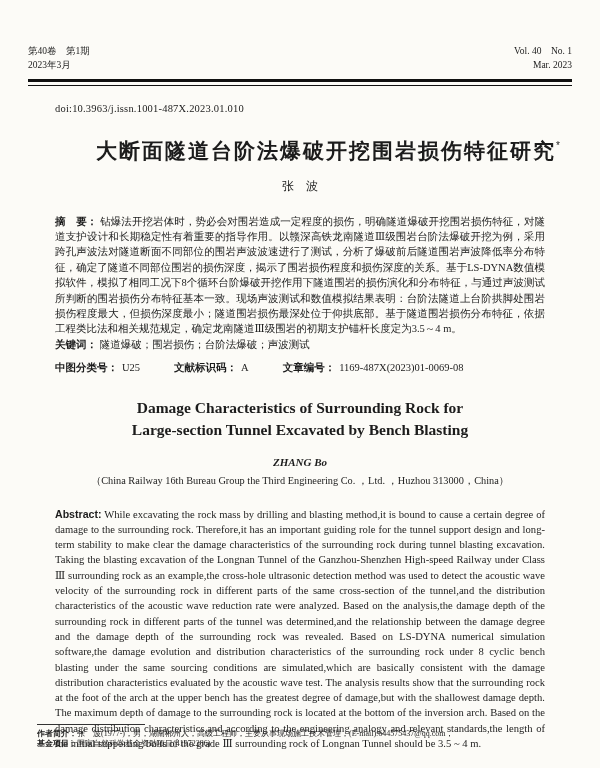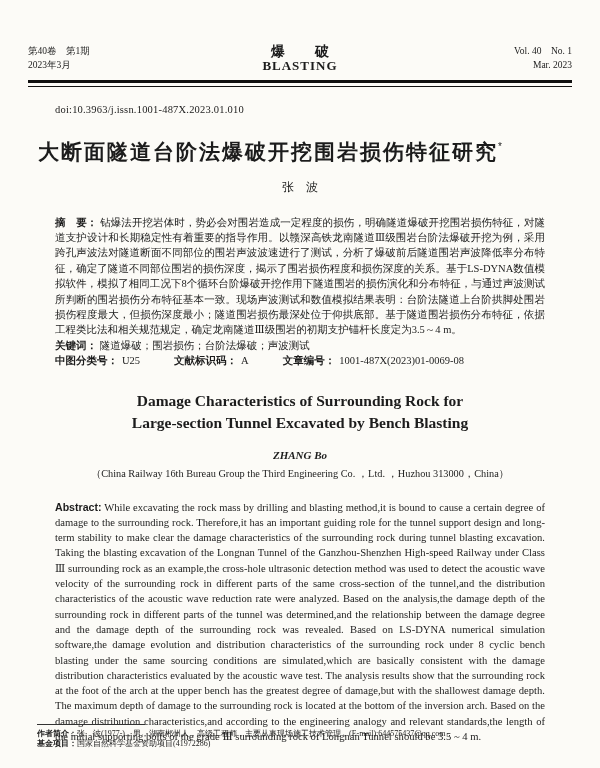--- a/index.html
+++ b/index.html
@@ -19,21 +19,21 @@
   .masthead{display:flex;justify-content:space-between;align-items:flex-start;font-size:9.5px;line-height:14px;}
   .mast-left{text-align:left;min-width:120px;}
   .mast-right{text-align:right;min-width:120px;}
   .mast-center{text-align:center;flex:1;}
   .jtitle-cn{font-size:14px;font-weight:bold;letter-spacing:8px;text-indent:8px;font-family:"Liberation Sans","DejaVu Sans",sans-serif;}
   .jtitle-en{font-size:13px;font-weight:bold;letter-spacing:1px;margin-top:1px;}
   .double-rule{margin-top:7px;height:2.5px;border-top:3.5px solid #111;border-bottom:1.3px solid #111;}
   
   .doi{margin:17px 0 0 27px;font-size:10.5px;letter-spacing:.2px;}
   
-  .title-cn{margin:23px 10px 0;text-align:left;font-size:21px;font-weight:bold;letter-spacing:2px;
+  .title-cn{margin:23px 10px 0;text-align:right;font-size:21px;font-weight:bold;letter-spacing:2px;
             font-family:"Liberation Sans","DejaVu Sans",sans-serif;}
   .title-cn sup{font-size:10px;font-weight:normal;vertical-align:9px;}
   .author-cn{margin-top:13px;text-align:center;font-size:12px;}
   .affil-cn{margin-top:4px;text-align:center;font-size:10px;}
   
   .block-cn{margin:19px 27px 0;font-size:10.5px;line-height:15.4px;text-align:justify;}
   .lbl{font-weight:bold;font-family:"Liberation Sans","DejaVu Sans",sans-serif;}
   .kw-line{margin:0 27px;font-size:10.5px;line-height:15.4px;}
   .meta-line{margin:0 27px;font-size:10.5px;line-height:15.4px;display:flex;}
   .meta-line .pair{margin-right:34px;white-space:nowrap;}
@@ -53,52 +53,48 @@
 <body>
 
 <div class="page">
   <div class="inner">
 
     <header class="masthead">
       <div class="mast-left">
         <div>第40卷　第1期</div>
         <div>2023年3月</div>
       </div>
-      <div class="mast-center">
-        <div class="jtitle-cn">爆　破</div>
-        <div class="jtitle-en">BLASTING</div>
-      </div>
       <div class="mast-right">
         <div>Vol. 40　No. 1</div>
         <div>Mar. 2023</div>
       </div>
     </header>
 
     <div class="double-rule"></div>
 
     <div class="doi">doi:10.3963/j.issn.1001-487X.2023.01.010</div>
 
     <h1 class="title-cn" style="margin-bottom:0;"><span>大断面隧道台阶法爆破开挖围岩损伤特征研究</span><sup>*</sup></h1>
 
     <div class="author-cn">张　波</div>
 
     <p class="block-cn" style="margin-bottom:0;">
       <span class="lbl">摘　要：</span>
       <span>钻爆法开挖岩体时，势必会对围岩造成一定程度的损伤，明确隧道爆破开挖围岩损伤特征，对隧道支护设计和长期稳定性有着重要的指导作用。以赣深高铁龙南隧道Ⅲ级围岩台阶法爆破开挖为例，采用跨孔声波法对隧道断面不同部位的围岩声波波速进行了测试，分析了爆破前后隧道围岩声波降低率分布特征，确定了隧道不同部位围岩的损伤深度，揭示了围岩损伤程度和损伤深度的关系。基于LS-DYNA数值模拟软件，模拟了相同工况下8个循环台阶爆破开挖作用下隧道围岩的损伤演化和分布特征，与通过声波测试所判断的围岩损伤分布特征基本一致。现场声波测试和数值模拟结果表明：台阶法隧道上台阶拱脚处围岩损伤程度最大，但损伤深度最小；隧道围岩损伤最深处位于仰拱底部。基于隧道围岩损伤分布特征，依据工程类比法和相关规范规定，确定龙南隧道Ⅲ级围岩的初期支护锚杆长度定为3.5～4 m。</span>
     </p>
 
-    <p class="kw-line" style="margin-top:0;margin-bottom:0;">
+    <p class="kw-line" style="margin-top:0;margin-bottom:8px;">
       <span class="lbl">关键词：</span>
       <span>隧道爆破；围岩损伤；台阶法爆破；声波测试</span>
     </p>
 
     <div class="meta-line">
       <span class="pair"><span class="lbl">中图分类号：</span><span class="val">U25</span></span>
       <span class="pair"><span class="lbl">文献标识码：</span><span class="val">A</span></span>
-      <span class="pair"><span class="lbl">文章编号：</span><span class="val">1001-487X(2023)01-0069-08</span></span>
+      <span class="pair"><span class="lbl">文章编号：</span><span class="val">1169-487X(2023)01-0069-08</span></span>
     </div>
 
     <div class="title-en">
       <div>Damage Characteristics of Surrounding Rock for</div>
       <div>Large-section Tunnel Excavated by Bench Blasting</div>
     </div>
 
     <div class="author-en">ZHANG Bo</div>
     <div class="affil-en">（China Railway 16th Bureau Group the Third Engineering Co. ，Ltd. ，Huzhou 313000，China）</div>
 

